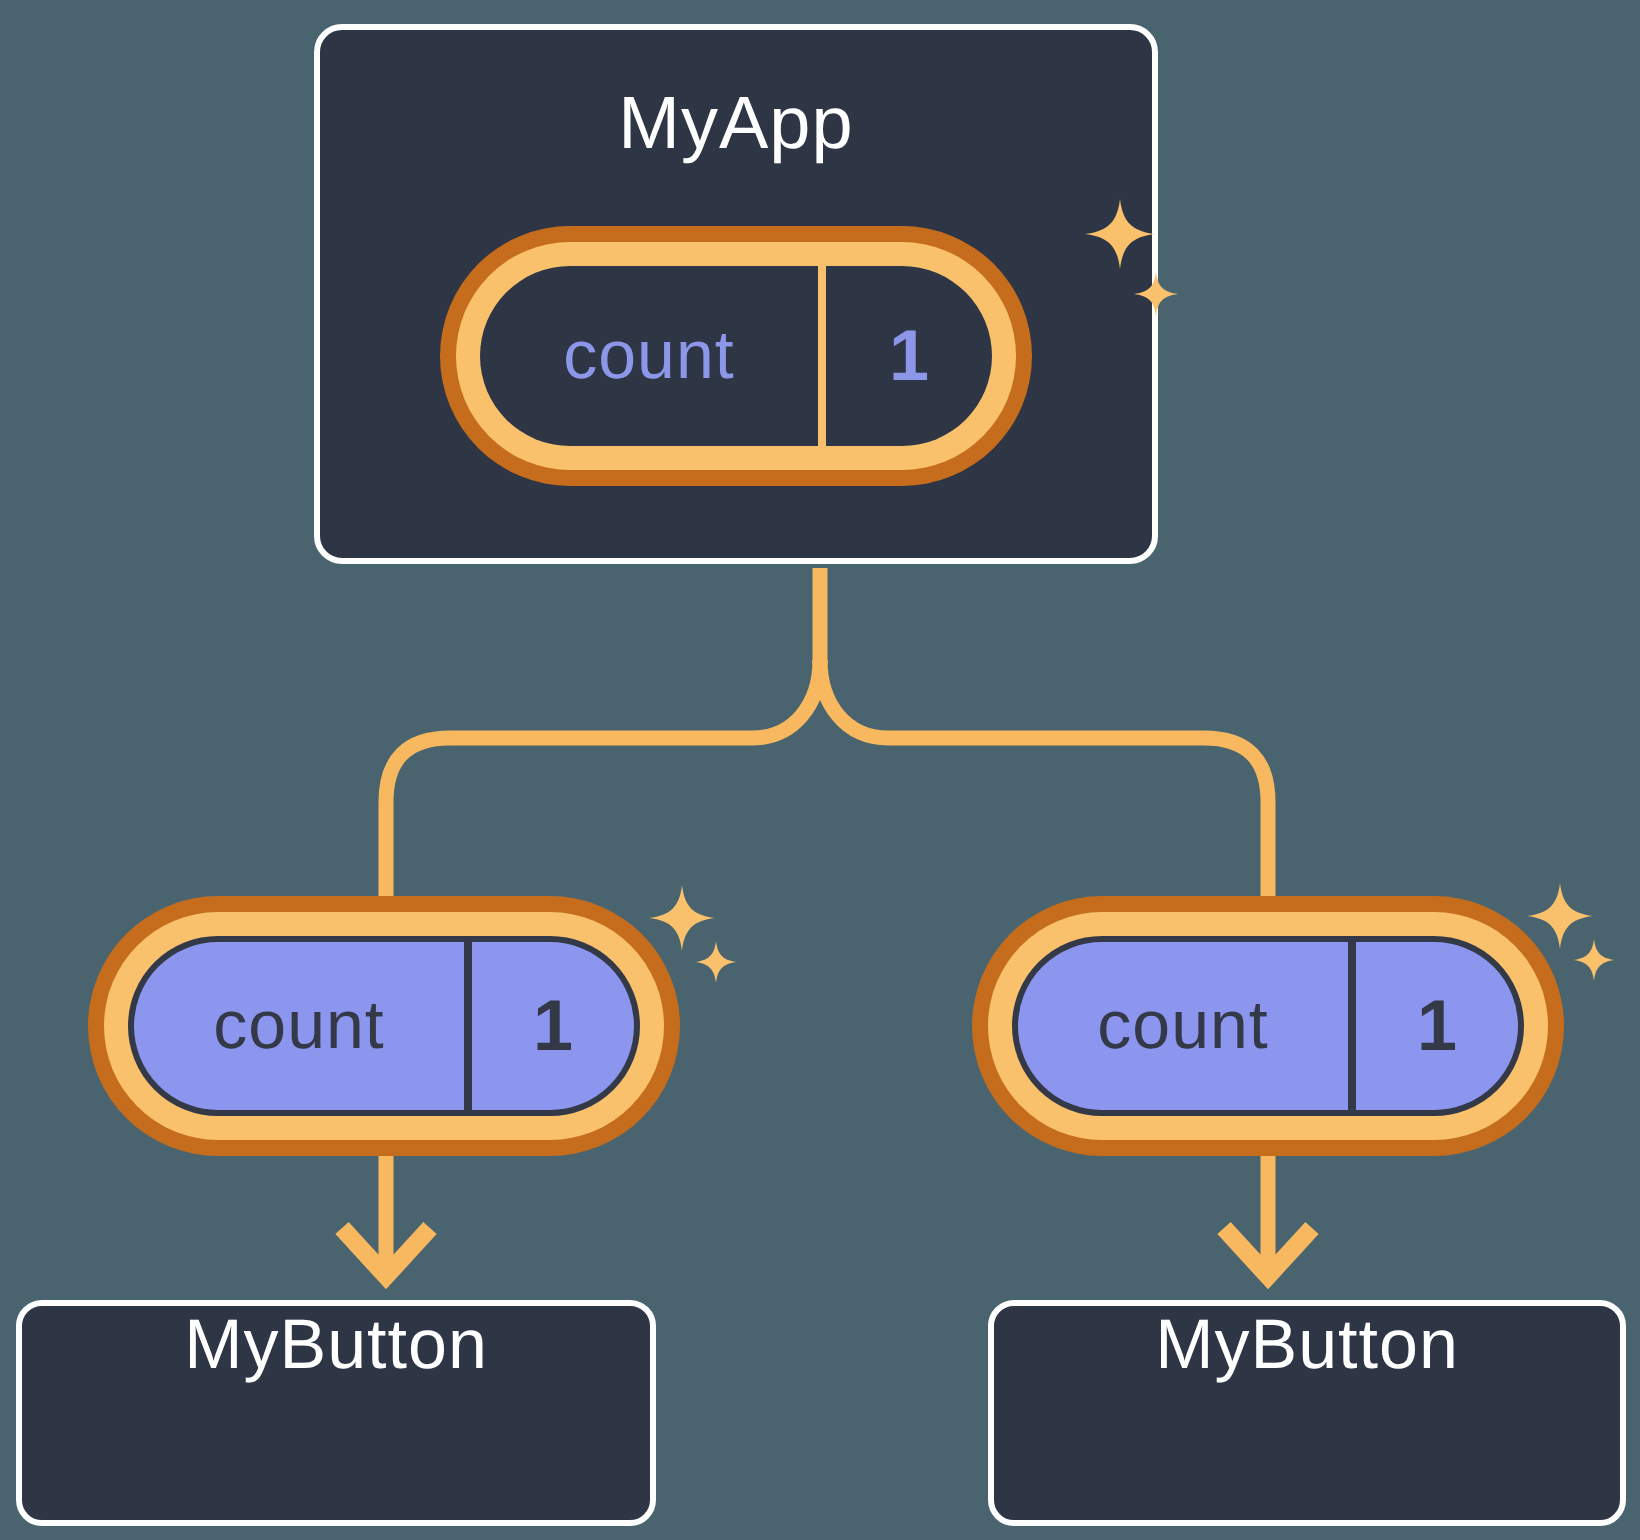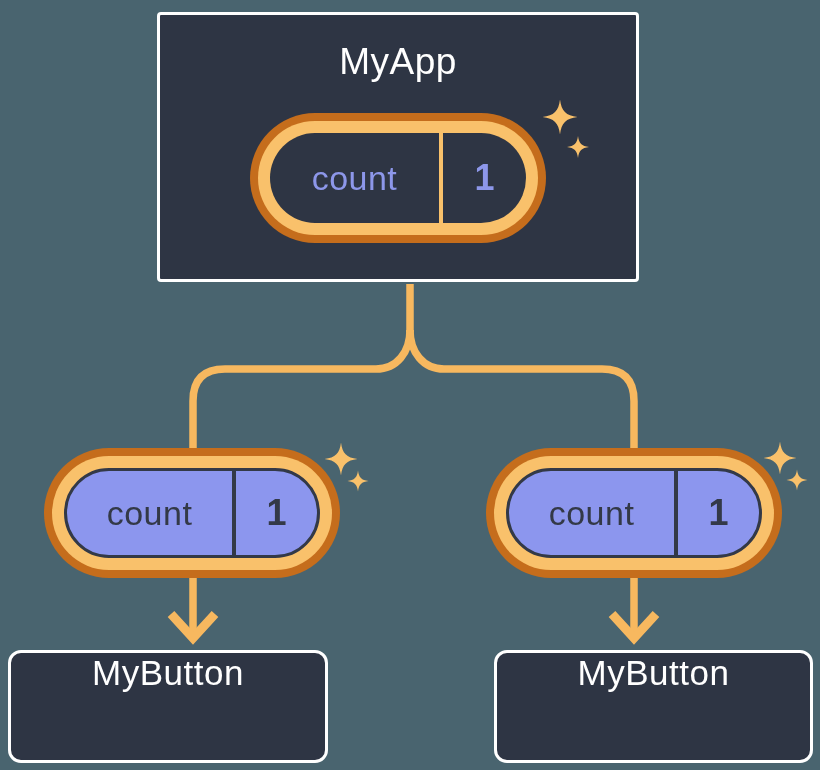--- a/index.html
+++ b/index.html
@@ -37,22 +37,22 @@
   .node {
     position: absolute;
     z-index: 2;
     background: var(--node-bg, #2e3544);
     border: 3px solid var(--node-border, #ffffff);
     box-sizing: border-box;
     color: var(--node-text, #ffffff);
   }
   .node.root {
     left: 157px; top: 12px;
-    width: 482px; height: 270px;
-    border-radius: 4px;
+    width: 422px; height: 270px;
+    border-radius: 14px;
     display: flex; flex-direction: column; align-items: center;
   }
   .node-title {
     margin-top: 27px;
     font-size: 37px;
     font-weight: 500;
     line-height: 40px;
     letter-spacing: 0.5px;
   }
   .node.box {

